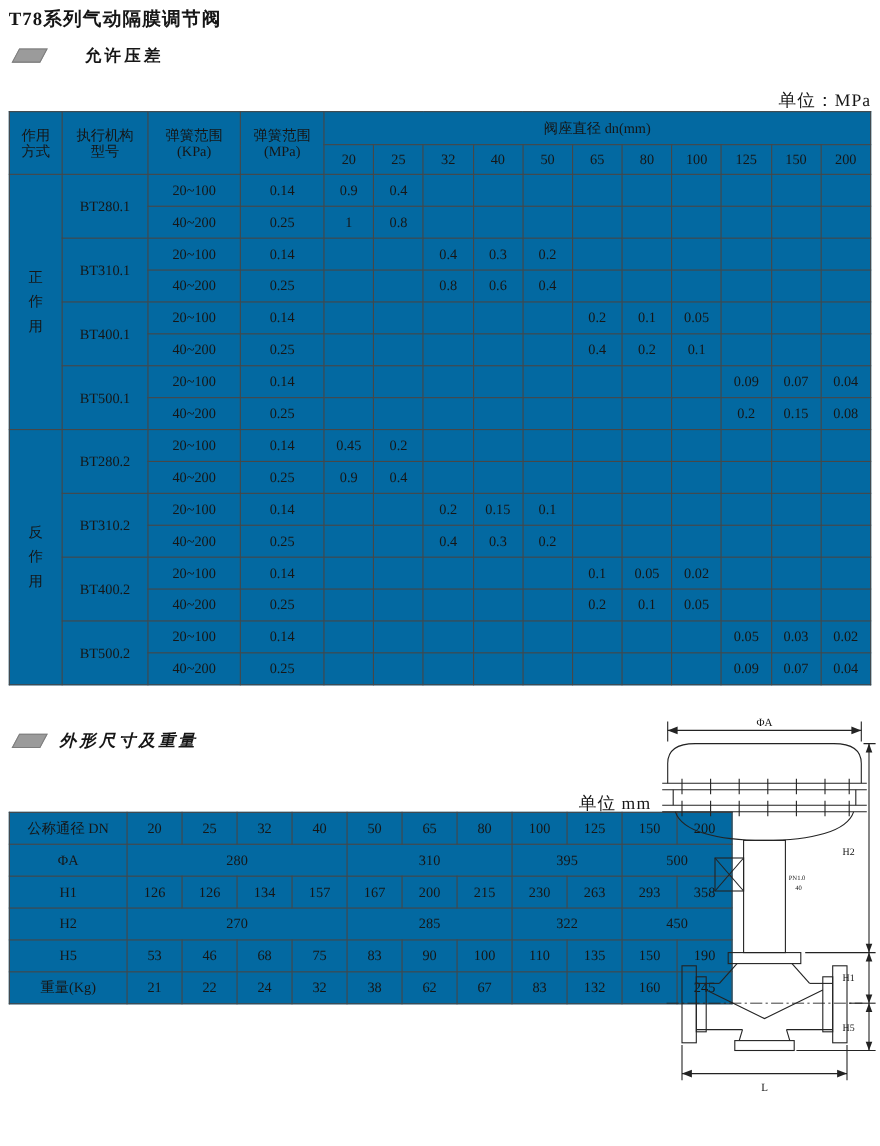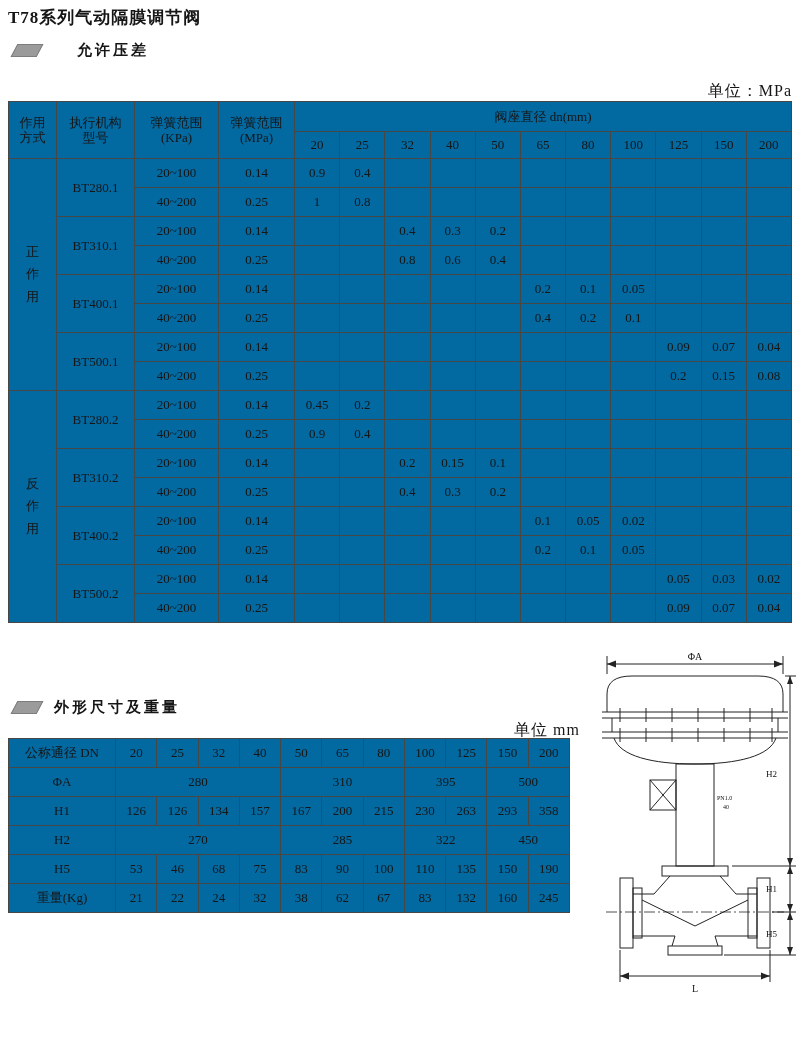--- a/index.html
+++ b/index.html
@@ -27,21 +27,21 @@
     overflow:hidden;
   }
   .pre { white-space:pre-line; }
   .action { line-height:1.7; letter-spacing:0; }
 
   #t1 { position:absolute; left:8px; top:101px; width:784px; }
   #t1 thead tr:first-child th { height:30px; }
   #t1 thead tr:last-child th { height:27px; }
   #t1 tbody td { height:29px; }
 
-  #t2 { position:absolute; left:8px; top:738px; width:562px; }
+  #t2 { position:absolute; left:8px; top:738px; width:658px; }
   #t2 th, #t2 td { height:29px; }
 
   .note { position:absolute; left:8px; top:968px; width:588px; font-size:13px; line-height:1.62; text-align:justify; }
 
   .drawing { position:absolute; left:590px; top:648px; width:210px; height:350px; }
   .drawing .ln { stroke:#232323; stroke-width:1; fill:none; }
   .drawing .cl { stroke:#232323; stroke-width:0.8; fill:none; stroke-dasharray:11 3 2 3; }
   .drawing .arr { fill:#232323; stroke:none; }
   .drawing text { fill:#141414; stroke:none; font-family:"Liberation Serif","DejaVu Serif",serif; }
   .dimlab { font-size:10px; }
@@ -347,26 +347,26 @@
           <td></td>
           <td></td>
           <td></td>
           <td>0.09</td>
           <td>0.07</td>
           <td>0.04</td>
         </tr>
       </tbody>
   </table>
 
-  <div class="sec" style="left:14px; top:698px;">
+  <div class="sec" style="left:14px; top:664px;font-style:italic;">
     <span class="marker"></span>
     <span class="sec-label">外形尺寸及重量</span>
   </div>
 
-  <div class="unit" style="left:432px; top:720px; width:148px; text-align:right;">单位  mm</div>
+  <div class="unit" style="left:444px; top:720px; width:148px; text-align:right;">单位  mm</div>
 
   <table id="t2">
     <colgroup>
       <col style="width:107px">
       <col span="11">
     </colgroup>
     <tbody>
         <tr>
           <th>公称通径 DN</th>
           <td>20</td>

